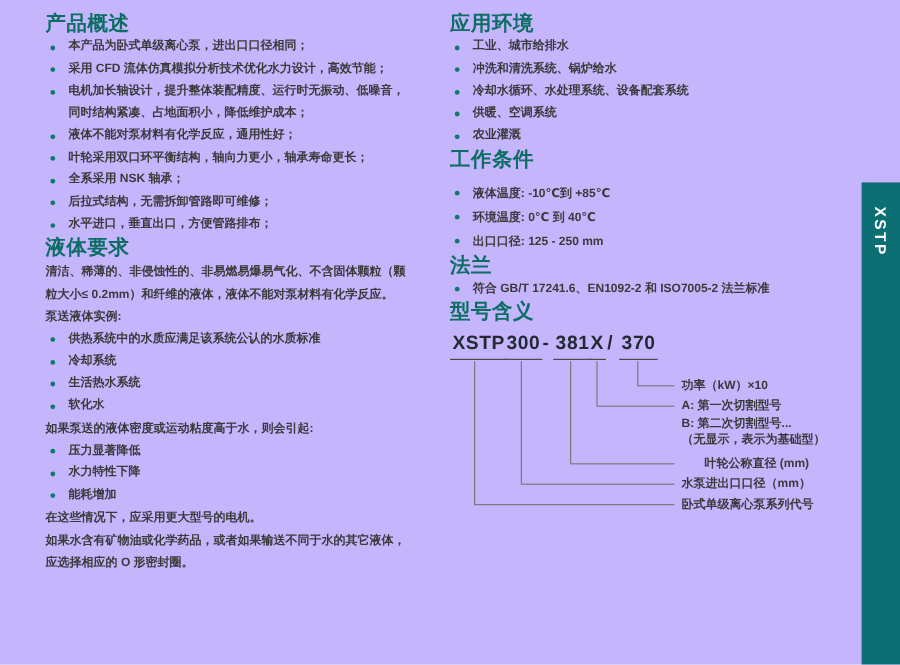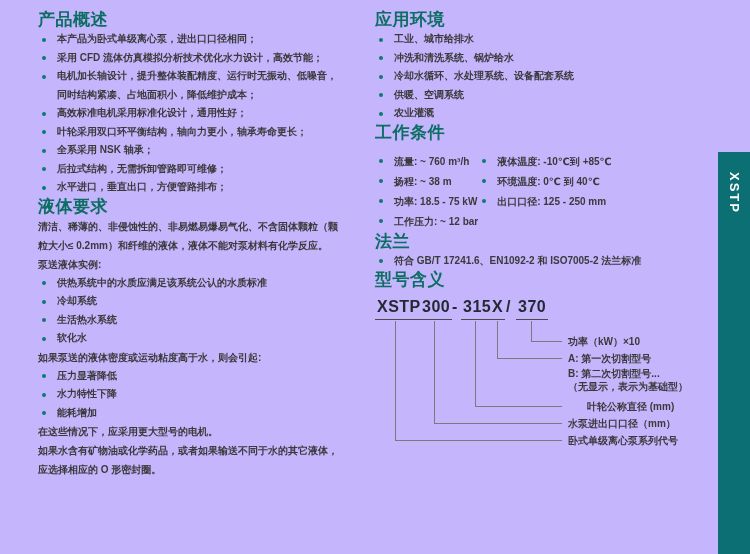--- a/index.html
+++ b/index.html
@@ -95,21 +95,21 @@
 <body>
 
 <div class="page">
 
   <div class="col-left">
     <h2 class="sec">产品概述</h2>
     <ul class="dots overview-list">
       <li>本产品为卧式单级离心泵，进出口口径相同；</li>
       <li>采用 CFD 流体仿真模拟分析技术优化水力设计，高效节能；</li>
       <li>电机加长轴设计，提升整体装配精度、运行时无振动、低噪音，同时结构紧凑、占地面积小，降低维护成本；</li>
-      <li>高效标准电机采用标准化设计，通用性好；</li>
+      <li>液体不能对泵材料有化学反应，通用性好；</li>
       <li>叶轮采用双口环平衡结构，轴向力更小，轴承寿命更长；</li>
       <li>全系采用 NSK 轴承；</li>
       <li>后拉式结构，无需拆卸管路即可维修；</li>
       <li>水平进口，垂直出口，方便管路排布；</li>
     </ul>
 
     <h2 class="sec h-liquid">液体要求</h2>
     <p class="liquid-intro">清洁、稀薄的、非侵蚀性的、非易燃易爆易气化、不含固体颗粒（颗粒大小≤ 0.2mm）和纤维的液体，液体不能对泵材料有化学反应。</p>
     <p class="examples-label">泵送液体实例:</p>
     <ul class="dots examples-list">
@@ -133,44 +133,38 @@
     <ul class="dots app-list">
       <li>工业、城市给排水</li>
       <li>冲洗和清洗系统、锅炉给水</li>
       <li>冷却水循环、水处理系统、设备配套系统</li>
       <li>供暖、空调系统</li>
       <li>农业灌溉</li>
     </ul>
 
     <h2 class="sec h-cond">工作条件</h2>
     <div class="cond-wrap">
-      <ul class="dots cond-col1">
-        <li>流量: ~ 760 m³/h</li>
-        <li>扬程: ~ 38 m</li>
-        <li>功率: 18.5 - 75 kW</li>
-        <li>工作压力: ~ 12 bar</li>
-      </ul>
       <ul class="dots cond-col2">
         <li>液体温度: -10℃到 +85℃</li>
         <li>环境温度: 0℃ 到 40℃</li>
         <li>出口口径: 125 - 250 mm</li>
       </ul>
     </div>
 
     <h2 class="sec h-flange">法兰</h2>
     <ul class="dots flange-list">
       <li>符合 GB/T 17241.6、EN1092-2 和 ISO7005-2 法兰标准</li>
     </ul>
 
     <h2 class="sec h-model">型号含义</h2>
     <div class="model-diagram">
       <span class="seg u seg-xstp">XSTP</span>
       <span class="seg u seg-200">300</span>
       <span class="seg seg-dash">-</span>
-      <span class="seg u seg-315">315</span>
+      <span class="seg u seg-315">381</span>
       <span class="seg u seg-x">X</span>
       <span class="seg seg-slash">/</span>
       <span class="seg u seg-450">370</span>
 
       <div class="vline v-xstp"></div>
       <div class="vline v-200"></div>
       <div class="vline v-315"></div>
       <div class="vline v-x"></div>
       <div class="vline v-450"></div>
       <div class="hline h-450"></div>

